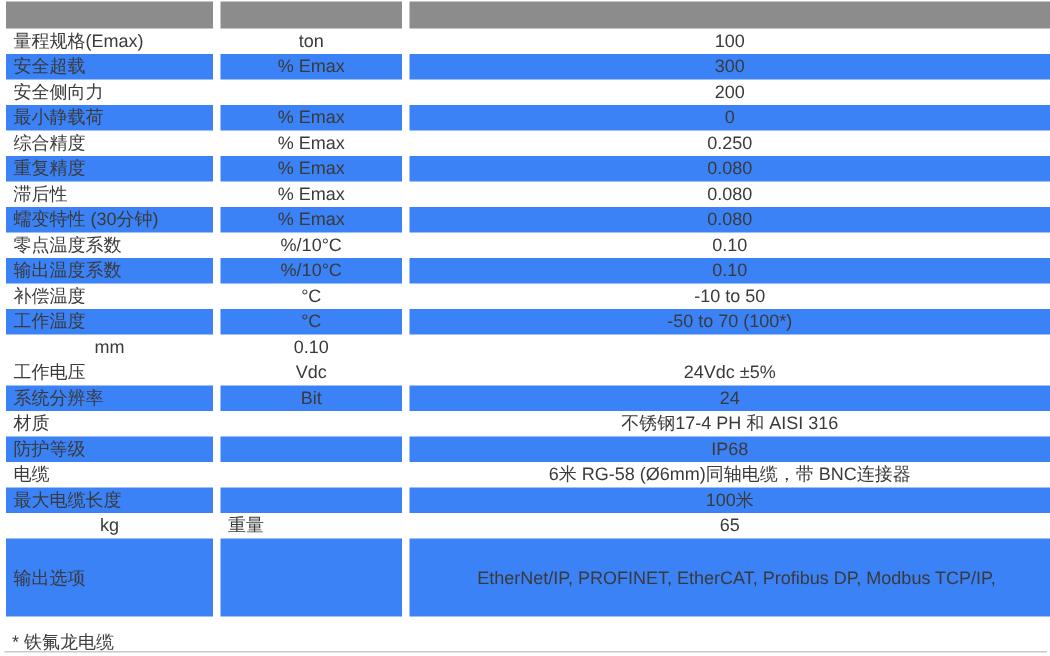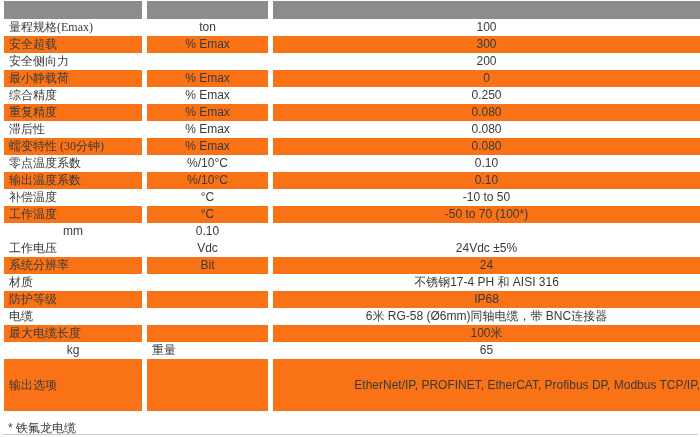--- a/index.html
+++ b/index.html
@@ -19,33 +19,33 @@
     grid-template-columns:138px 121px 1fr;
     column-gap:5px;
   }
   .header-row .cell{
     background:#8c8c8c;
     height:18px;
   }
   .row{height:17px;}
   .row.tall{height:52px;}
   .row .cell{height:100%;}
-  .row.striped .cell{background:#f97316;}
+  .row.striped .cell{background:#3b82f6;}
   .cell{
     display:flex;
     align-items:center;
     font-size:12px;
     line-height:15px;
     white-space:nowrap;
   }
-  .cell.c1{justify-content:flex-start;padding-left:5px;font-family:Liberation Serif, serif;}
+  .cell.c1{justify-content:flex-start;padding-left:5px;}
   .cell.c2{justify-content:center;}
   .cell.c3{justify-content:center;}
   .cell.c3.left{
-    justify-content:flex-end;
+    justify-content:center;
     padding-left:9px;
   }
   .cell.c3.left .lines{
     display:block;
     white-space:nowrap;
     line-height:16px;
   }
   .footnote{
     margin:9px 0 0 8px;
     font-size:12px;

